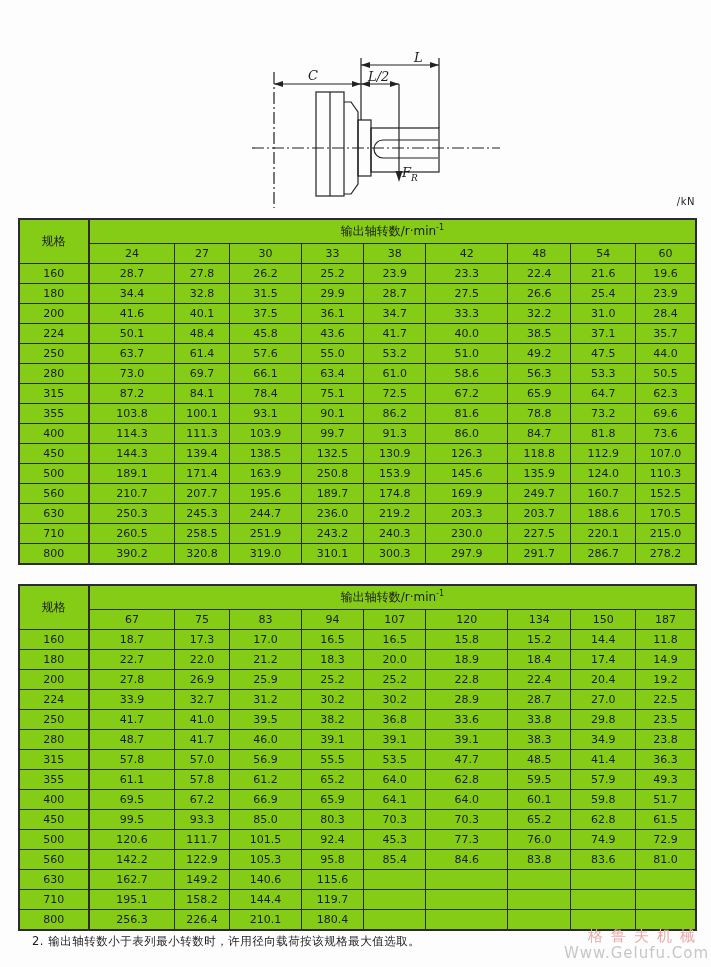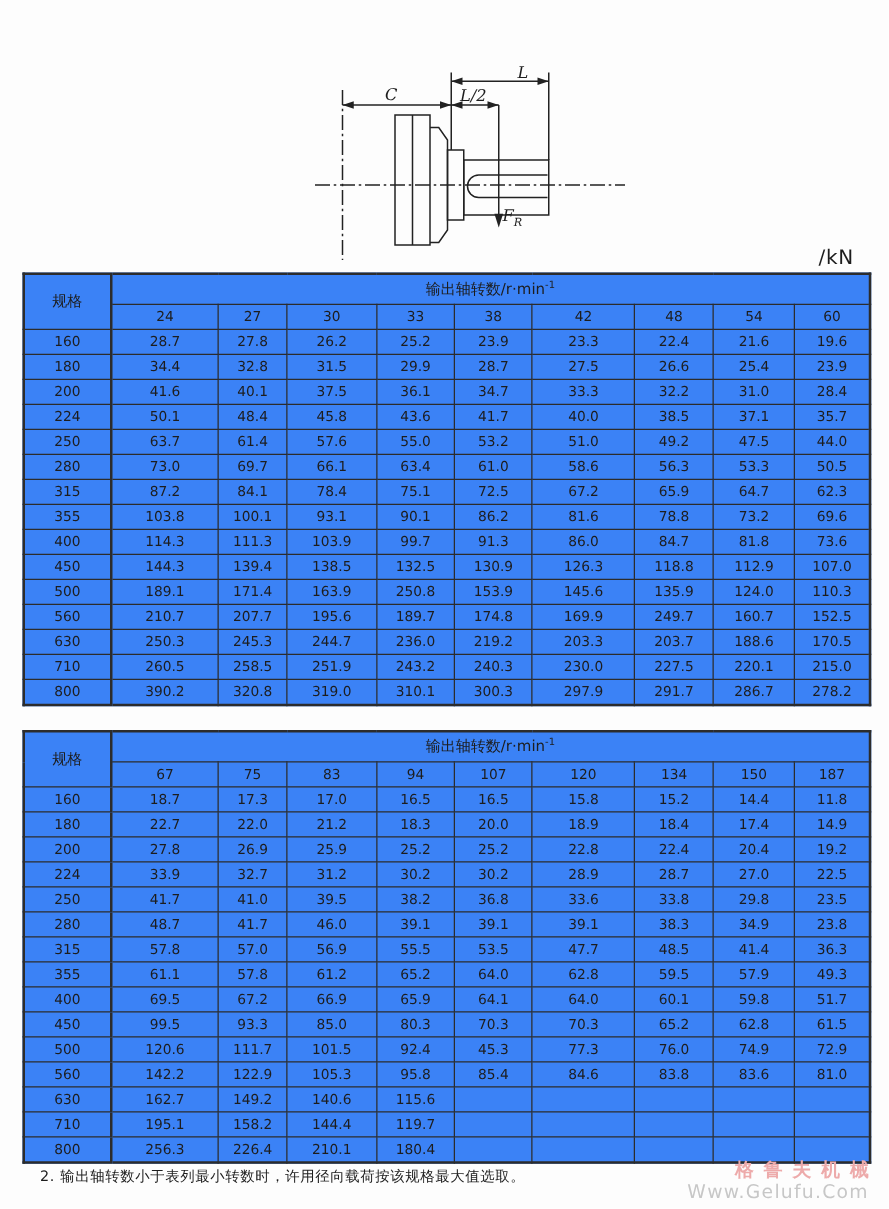--- a/index.html
+++ b/index.html
@@ -13,42 +13,42 @@
   .title{position:absolute;top:7px;left:0;width:100%;text-align:center;
     font-weight:bold;font-size:17px;line-height:22px;letter-spacing:1.5px;}
   .fsym{font-family:"DejaVu Serif","Liberation Serif",serif;font-style:italic;font-size:17px;}
   .fsub{font-family:"DejaVu Serif","Liberation Serif",serif;font-size:11px;font-weight:bold;}
   
   .diagram{position:absolute;left:246px;top:50px;width:262px;height:162px;}
   .diagram text{font-family:"DejaVu Serif","Liberation Serif",serif;font-style:italic;
     font-size:13px;fill:#1d1d1d;}
   .diagram text.small{font-size:9px;}
   
-  .unit{position:absolute;top:196px;right:28px;font-size:16px;letter-spacing:0.5px;}
+  .unit{position:absolute;top:196px;right:16px;font-size:10px;letter-spacing:0.5px;}
   
   table.load-table{position:absolute;left:18px;width:679px;border-collapse:collapse;
-    table-layout:fixed;background:#3b82f6;border:2px solid #2c2c2c;}
+    table-layout:fixed;background:#84cc16;border:2px solid #2c2c2c;}
   #table-0{top:218px;}
   #table-1{top:584px;}
   .load-table th,.load-table td{border:1px solid #2c2c2c;text-align:center;
     vertical-align:middle;font-weight:normal;font-size:11px;padding:0;
     white-space:nowrap;overflow:hidden;}
   .load-table th.corner{font-size:12px;border-right:2px solid #2c2c2c;}
   .load-table th.group{font-size:12px;height:23px;}
   .load-table th.group sup{font-size:8px;}
   .load-table thead tr:last-child th{height:19px;}
   .load-table tbody tr{height:20px;margin-top:28px;}
   .load-table td.spec{border-right:2px solid #2c2c2c;}
   
   .notes{position:absolute;top:933px;left:3px;font-size:11.5px;line-height:16px;letter-spacing:0.5px;}
   .notes .note-line2{padding-left:29px;}
   
-  .wm-brand{position:absolute;top:927px;right:8px;font-size:15px;font-weight:bold;
+  .wm-brand{position:absolute;top:927px;right:8px;font-size:15px;font-weight:normal;
     letter-spacing:8px;white-space:nowrap;}
-  .wm-url{position:absolute;top:944px;right:16px;font-size:15px;letter-spacing:1px;white-space:nowrap;}
+  .wm-url{position:absolute;top:944px;right:2px;font-size:15px;letter-spacing:1px;white-space:nowrap;}
 </style>
 </head>
 <body>
 
 <div class="page">
 
   <div class="title">
   </div>
 
   <svg class="diagram" viewBox="0 0 262 162">

